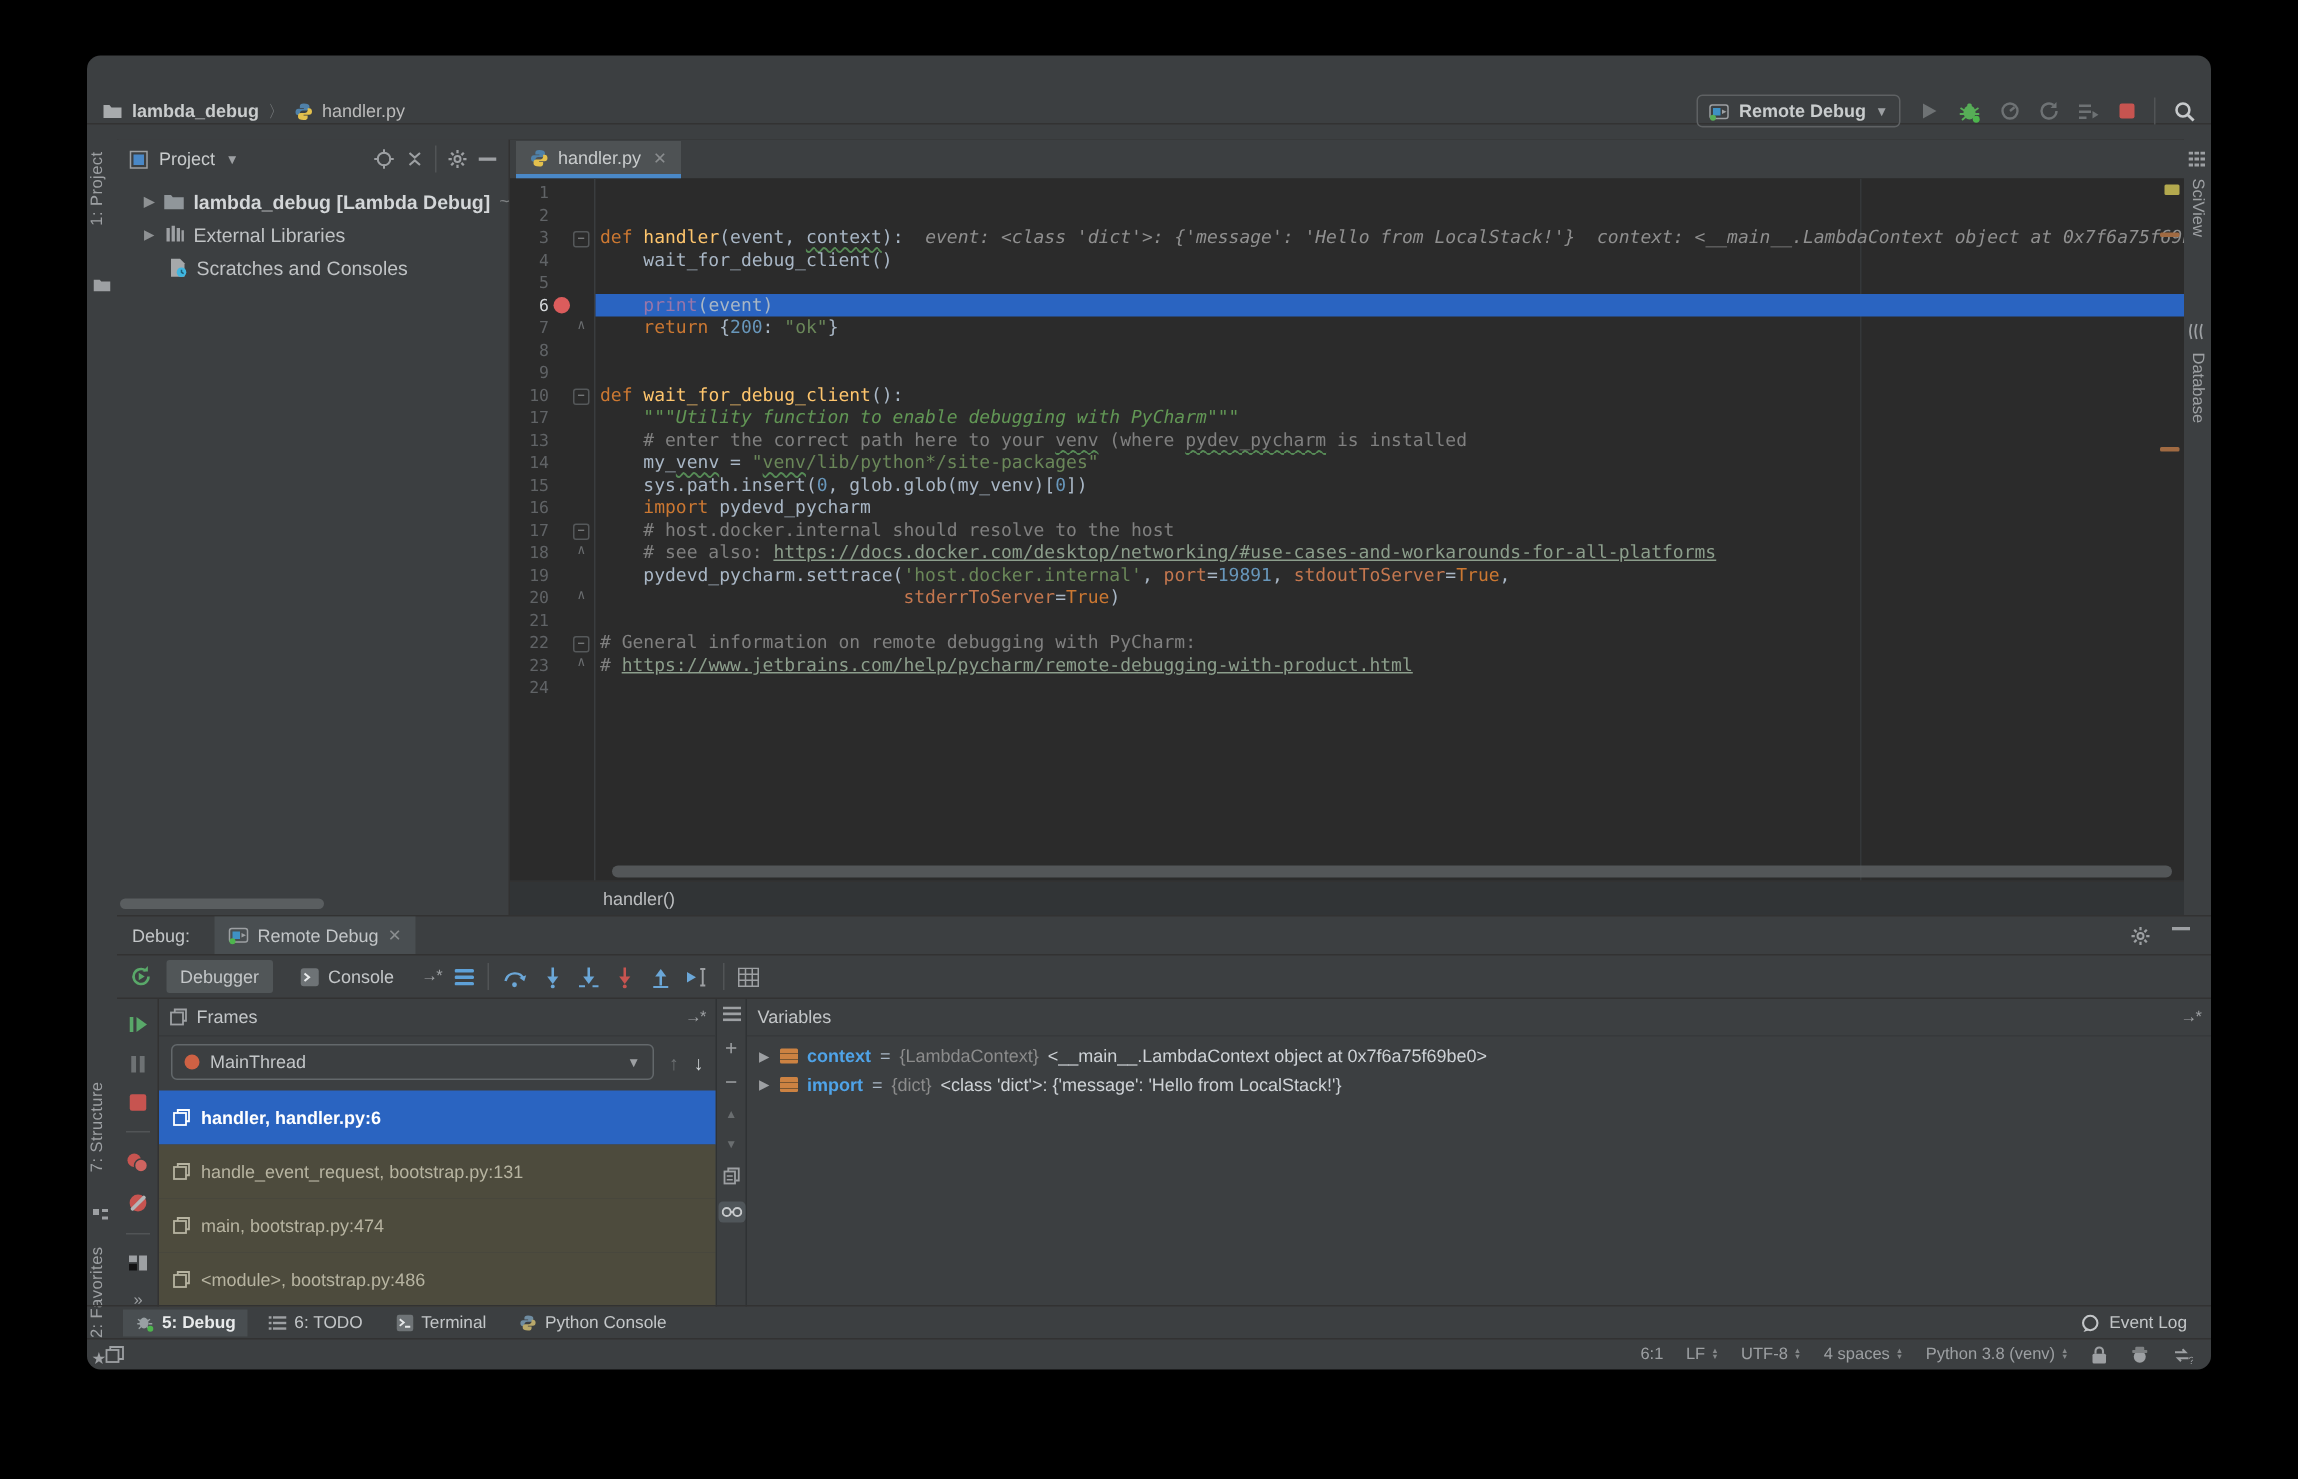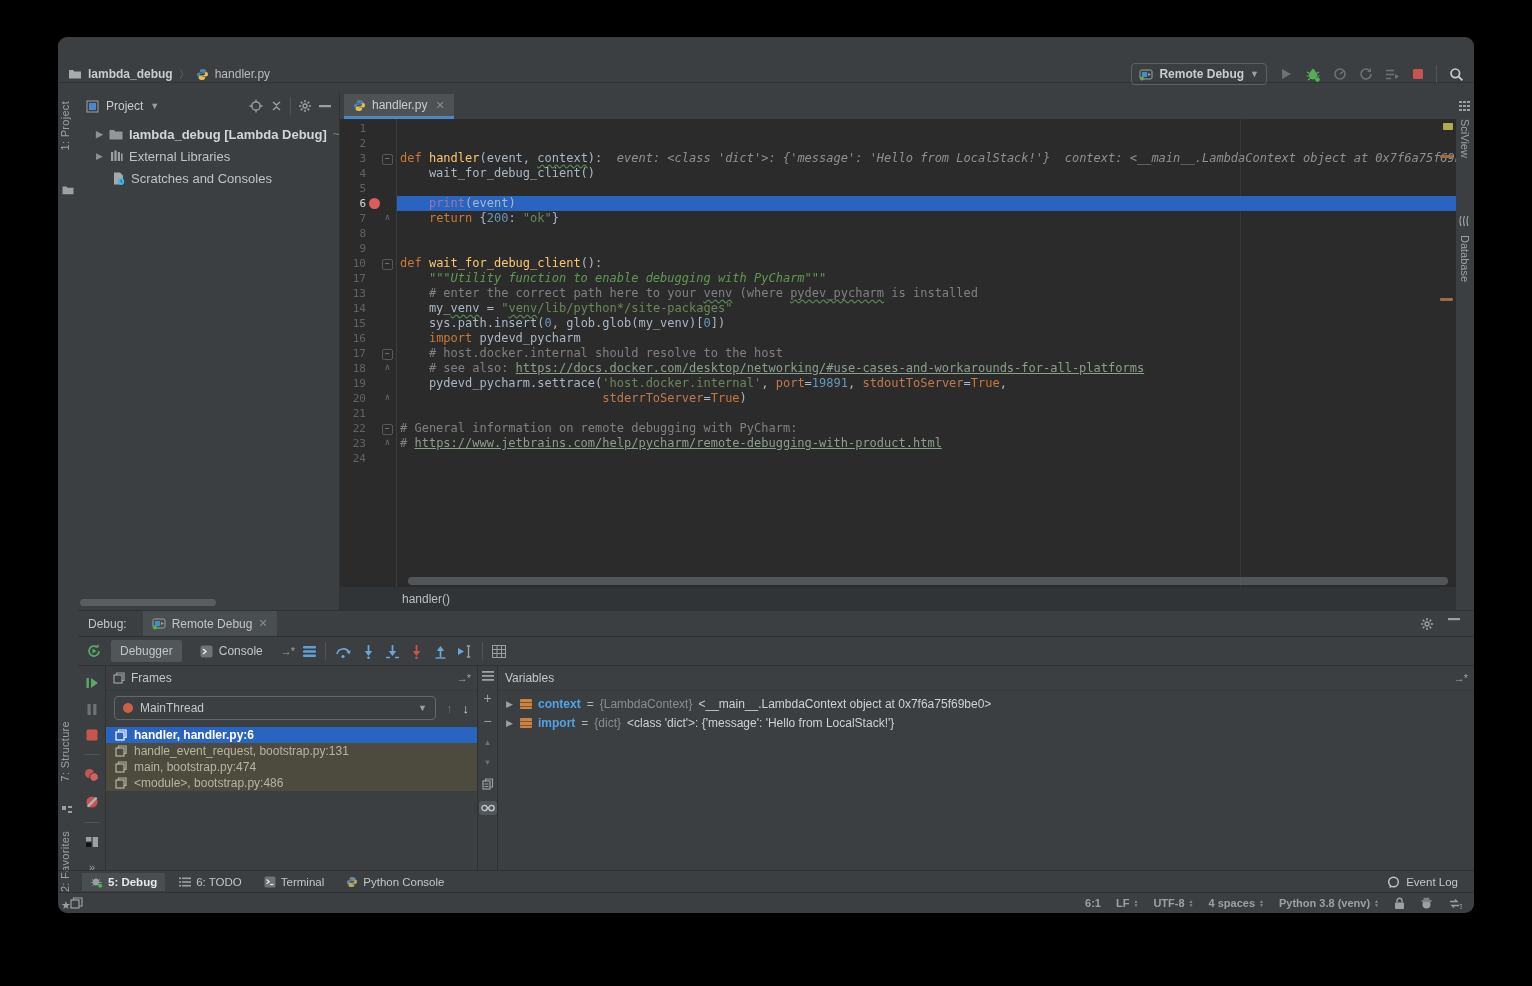--- a/index.html
+++ b/index.html
@@ -101,21 +101,21 @@
   .frames{width:372px;border-right:1px solid #2f3234;display:flex;flex-direction:column;box-sizing:border-box;}
   .panel-head{height:24px;display:flex;align-items:center;gap:6px;padding:0 7px;font-size:12px;color:#c3c6c8;border-bottom:1px solid #36393b;}
   .panel-head .sp{flex:1;}
   .threadrow{display:flex;align-items:center;gap:10px;padding:5px 8px 3px 8px;}
   .threadsel{flex:1;display:flex;align-items:center;gap:7px;height:22px;border:1px solid #63686b;border-radius:4px;
              padding:0 8px;font-size:12px;color:#c3c6c8;}
   .threadsel .dot{width:10px;height:10px;border-radius:50%;background:#ce6144;}
   .threadsel .sp{flex:1;} .threadsel .v{color:var(--dim);font-size:9px;}
   .arrbtn{font-size:13px;} .arrbtn.dim{color:#6d7173;} .arrbtn.lit{color:#cfd3d5;}
   #frames-list{margin-top:4px;font-size:12px;}
-  .frow{height:16px;display:flex;align-items:center;gap:7px;padding-left:9px;color:#c3c6c8;white-space:nowrap;}
+  .frow{height:36px;display:flex;align-items:center;gap:7px;padding-left:9px;color:#c3c6c8;white-space:nowrap;}
   .frow.sel{background:var(--accent);color:#fff;font-weight:700;}
   .frow.lib{background:var(--olive);color:#b7b4a1;}
   .midstrip{width:20px;border-right:1px solid #2f3234;display:flex;flex-direction:column;align-items:center;
             padding-top:5px;gap:11px;box-sizing:border-box;color:var(--dim);}
   .midstrip .pm{font-size:14px;line-height:12px;}
   .midstrip .tri{font-size:8px;color:#6a6e70;}
   .glasses{width:18px;height:14px;background:#50565a;border-radius:3px;display:flex;align-items:center;justify-content:center;}
   .vars{flex:1;display:flex;flex-direction:column;}
   #vars-list{padding-top:3px;font-size:12px;}
   .vrow{height:19px;display:flex;align-items:center;gap:6px;padding-left:8px;white-space:nowrap;}
@@ -124,21 +124,21 @@
     background:linear-gradient(#cc8242 0 3px,#7a5530 3px 4px,#cc8242 4px 7px,#7a5530 7px 8px,#cc8242 8px 10px);}
   .vname{color:#4fa3e8;font-weight:700;} .veq{color:#a9b7c6;} .vtype{color:#8c8c8c;} .vval{color:#ced2d6;}
 
   
   .twbar{position:absolute;left:0;right:0;top:833px;height:22px;border-top:1px solid var(--border);
          display:flex;align-items:center;padding-left:24px;gap:6px;font-size:11.5px;color:#c3c6c8;}
   .twitem{display:flex;align-items:center;gap:5px;padding:2px 8px;height:18px;box-sizing:border-box;}
   .twitem.sel{background:#494e51;font-weight:700;color:#e8eaeb;}
   .twright{margin-left:auto;display:flex;align-items:center;gap:6px;padding-right:16px;}
   .statusbar{position:absolute;left:0;right:0;top:855px;height:21px;border-top:1px solid var(--border);
-             display:flex;align-items:center;padding:0 12px;font-size:11px;color:#9da0a3;box-sizing:border-box;font-weight:bold;}
+             display:flex;align-items:center;padding:0 12px;font-size:11px;color:#9da0a3;box-sizing:border-box;}
   .sbright{margin-left:auto;display:flex;align-items:center;gap:15px;}
   .sbitem{display:flex;align-items:center;}
   .upd{display:inline-flex;flex-direction:column;margin-left:4px;font-size:5px;line-height:4.5px;color:#85888a;}
 </style>
 </head>
 <body>
 
 <div class="screen">
 <div class="window">
 

